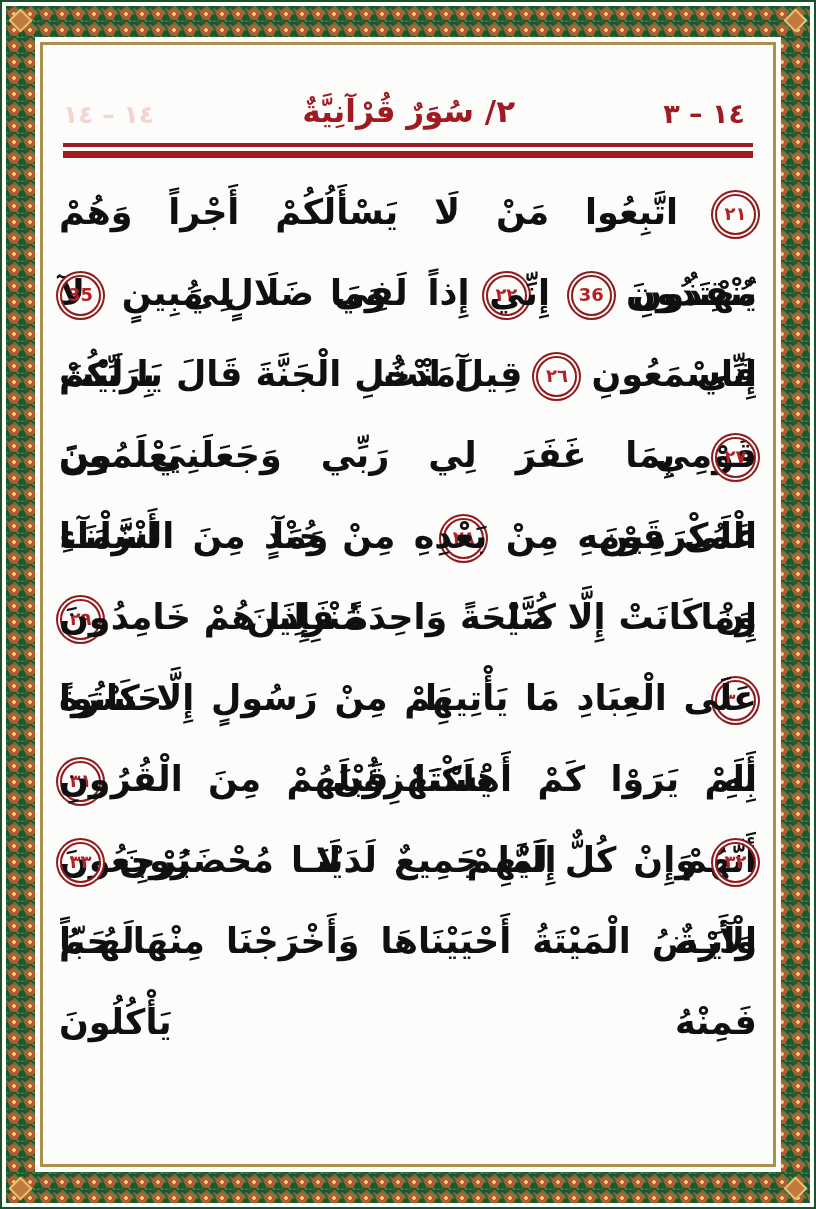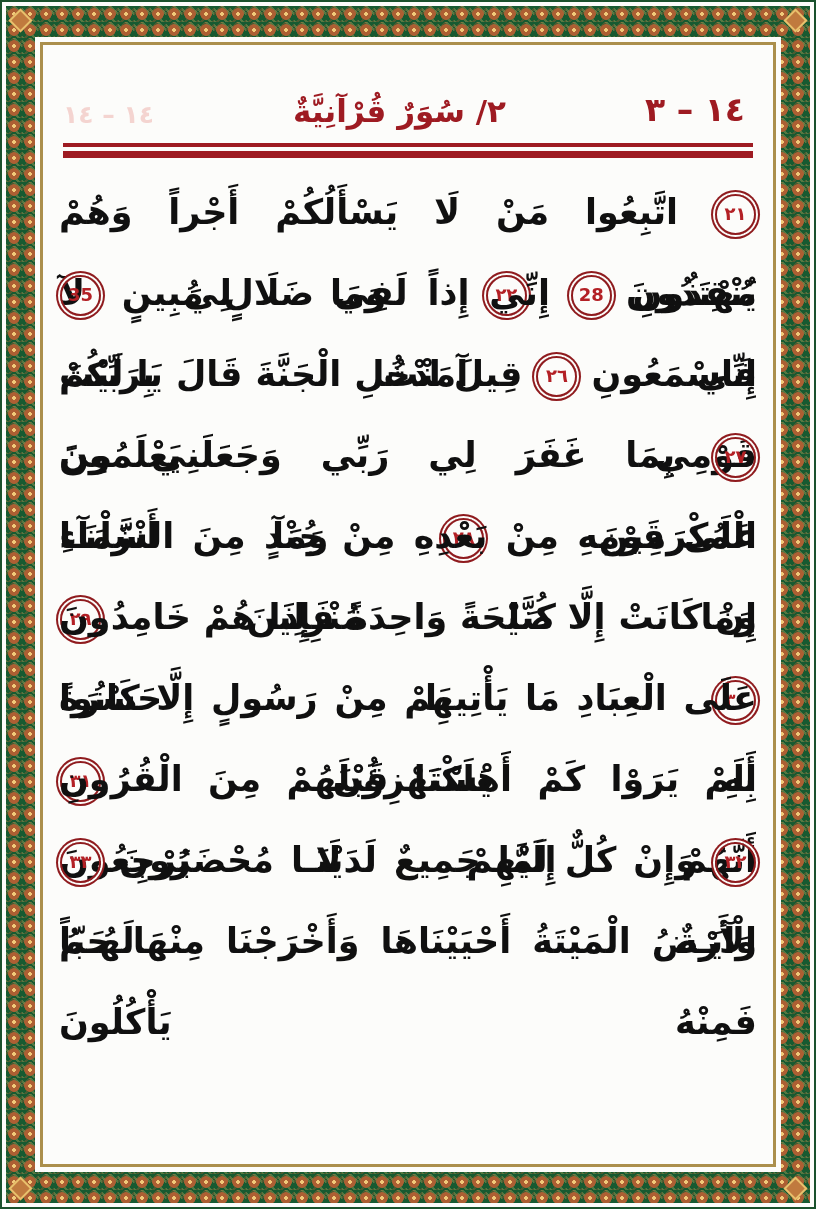--- a/index.html
+++ b/index.html
@@ -44,21 +44,21 @@
     direction:rtl;
   }
   
   .header{
     display:flex; align-items:flex-end;
     height:58px;
     color:#9e1b22;
   }
   .page-ref{
     flex:0 0 auto;
-    font-size:33px; font-weight:bold;
+    font-size:27px; font-weight:bold;
     letter-spacing:2px;
     padding-right:12px;
   }
   .doc-title{
     flex:1 1 auto; text-align:center;
     font-size:31px; font-weight:bold;
   }
   .watermark{
     flex:0 0 auto;
     font-size:25px; font-weight:bold;
@@ -116,21 +116,21 @@
         <div class="watermark">١٤ – ١٤</div>
       </div>
 
       <div class="rule">
         <div class="r1"></div>
         <div class="r2"></div>
       </div>
 
       <div class="body" id="quran-body">
           <div class="qline"><span class="ayah">٢١</span> <span>اتَّبِعُوا مَنْ لَا يَسْأَلُكُمْ أَجْراً وَهُمْ مُهْتَدُونَ</span> <span class="ayah">٢٢</span> <span>وَمَا لِيَ لَآ</span> </div>
-          <div class="qline"><span>يُنْقِذُونِ</span> <span class="ayah">28</span> <span>إِنِّي إِذاً لَفِي ضَلَالٍ مُبِينٍ</span> <span class="ayah">35</span> <span>إِنِّي آمَنْتُ بِرَبِّكُمْ</span> </div>
+          <div class="qline"><span>يُنْقِذُونِ</span> <span class="ayah">36</span> <span>إِنِّي إِذاً لَفِي ضَلَالٍ مُبِينٍ</span> <span class="ayah">35</span> <span>إِنِّي آمَنْتُ بِرَبِّكُمْ</span> </div>
           <div class="qline"><span>فَاسْمَعُونِ</span> <span class="ayah">٢٦</span> <span>قِيلَ ادْخُلِ الْجَنَّةَ قَالَ يَا لَيْتَ قَوْمِي يَعْلَمُونَ</span> </div>
           <div class="qline"><span class="ayah">٢٧</span> <span>بِمَا غَفَرَ لِي رَبِّي وَجَعَلَنِي مِنَ الْمُكْرَمِينَ</span> <span class="ayah">٢٨</span> <span>وَمَآ أَنْزَلْنَـا</span> </div>
           <div class="qline"><span>عَلَىٰ قَوْمِهِ مِنْ بَعْدِهِ مِنْ جُنْدٍ مِنَ السَّمَآءِ وَمَا كُنَّا مُنْزِلِينَ</span> <span class="ayah">٢٩</span> </div>
           <div class="qline"><span>إِنْ كَانَتْ إِلَّا صَيْحَةً وَاحِدَةً فَإِذَا هُمْ خَامِدُونَ</span> <span class="ayah">٣٠</span> <span>يَا حَسْرَةً</span> </div>
           <div class="qline"><span>عَلَى الْعِبَادِ مَا يَأْتِيهِمْ مِنْ رَسُولٍ إِلَّا كَانُوا بِهِ يَسْتَهْزِؤُنَ</span> <span class="ayah">٣١</span> </div>
           <div class="qline"><span>أَلَمْ يَرَوْا كَمْ أَهْلَكْنَا قَبْلَهُمْ مِنَ الْقُرُونِ أَنَّهُمْ إِلَيْهِمْ لَا يَرْجِعُونَ</span> </div>
           <div class="qline"><span class="ayah">٣٢</span> <span>وَإِنْ كُلٌّ لَمَّا جَمِيعٌ لَدَيْنَـا مُحْضَرُونَ</span> <span class="ayah">٣٣</span> <span>وَآيَـةٌ لَهُـمُ</span> </div>
           <div class="qline"><span>الْأَرْضُ الْمَيْتَةُ أَحْيَيْنَاهَا وَأَخْرَجْنَا مِنْهَا حَبّاً فَمِنْهُ يَأْكُلُونَ</span> </div>
         </div>
 

